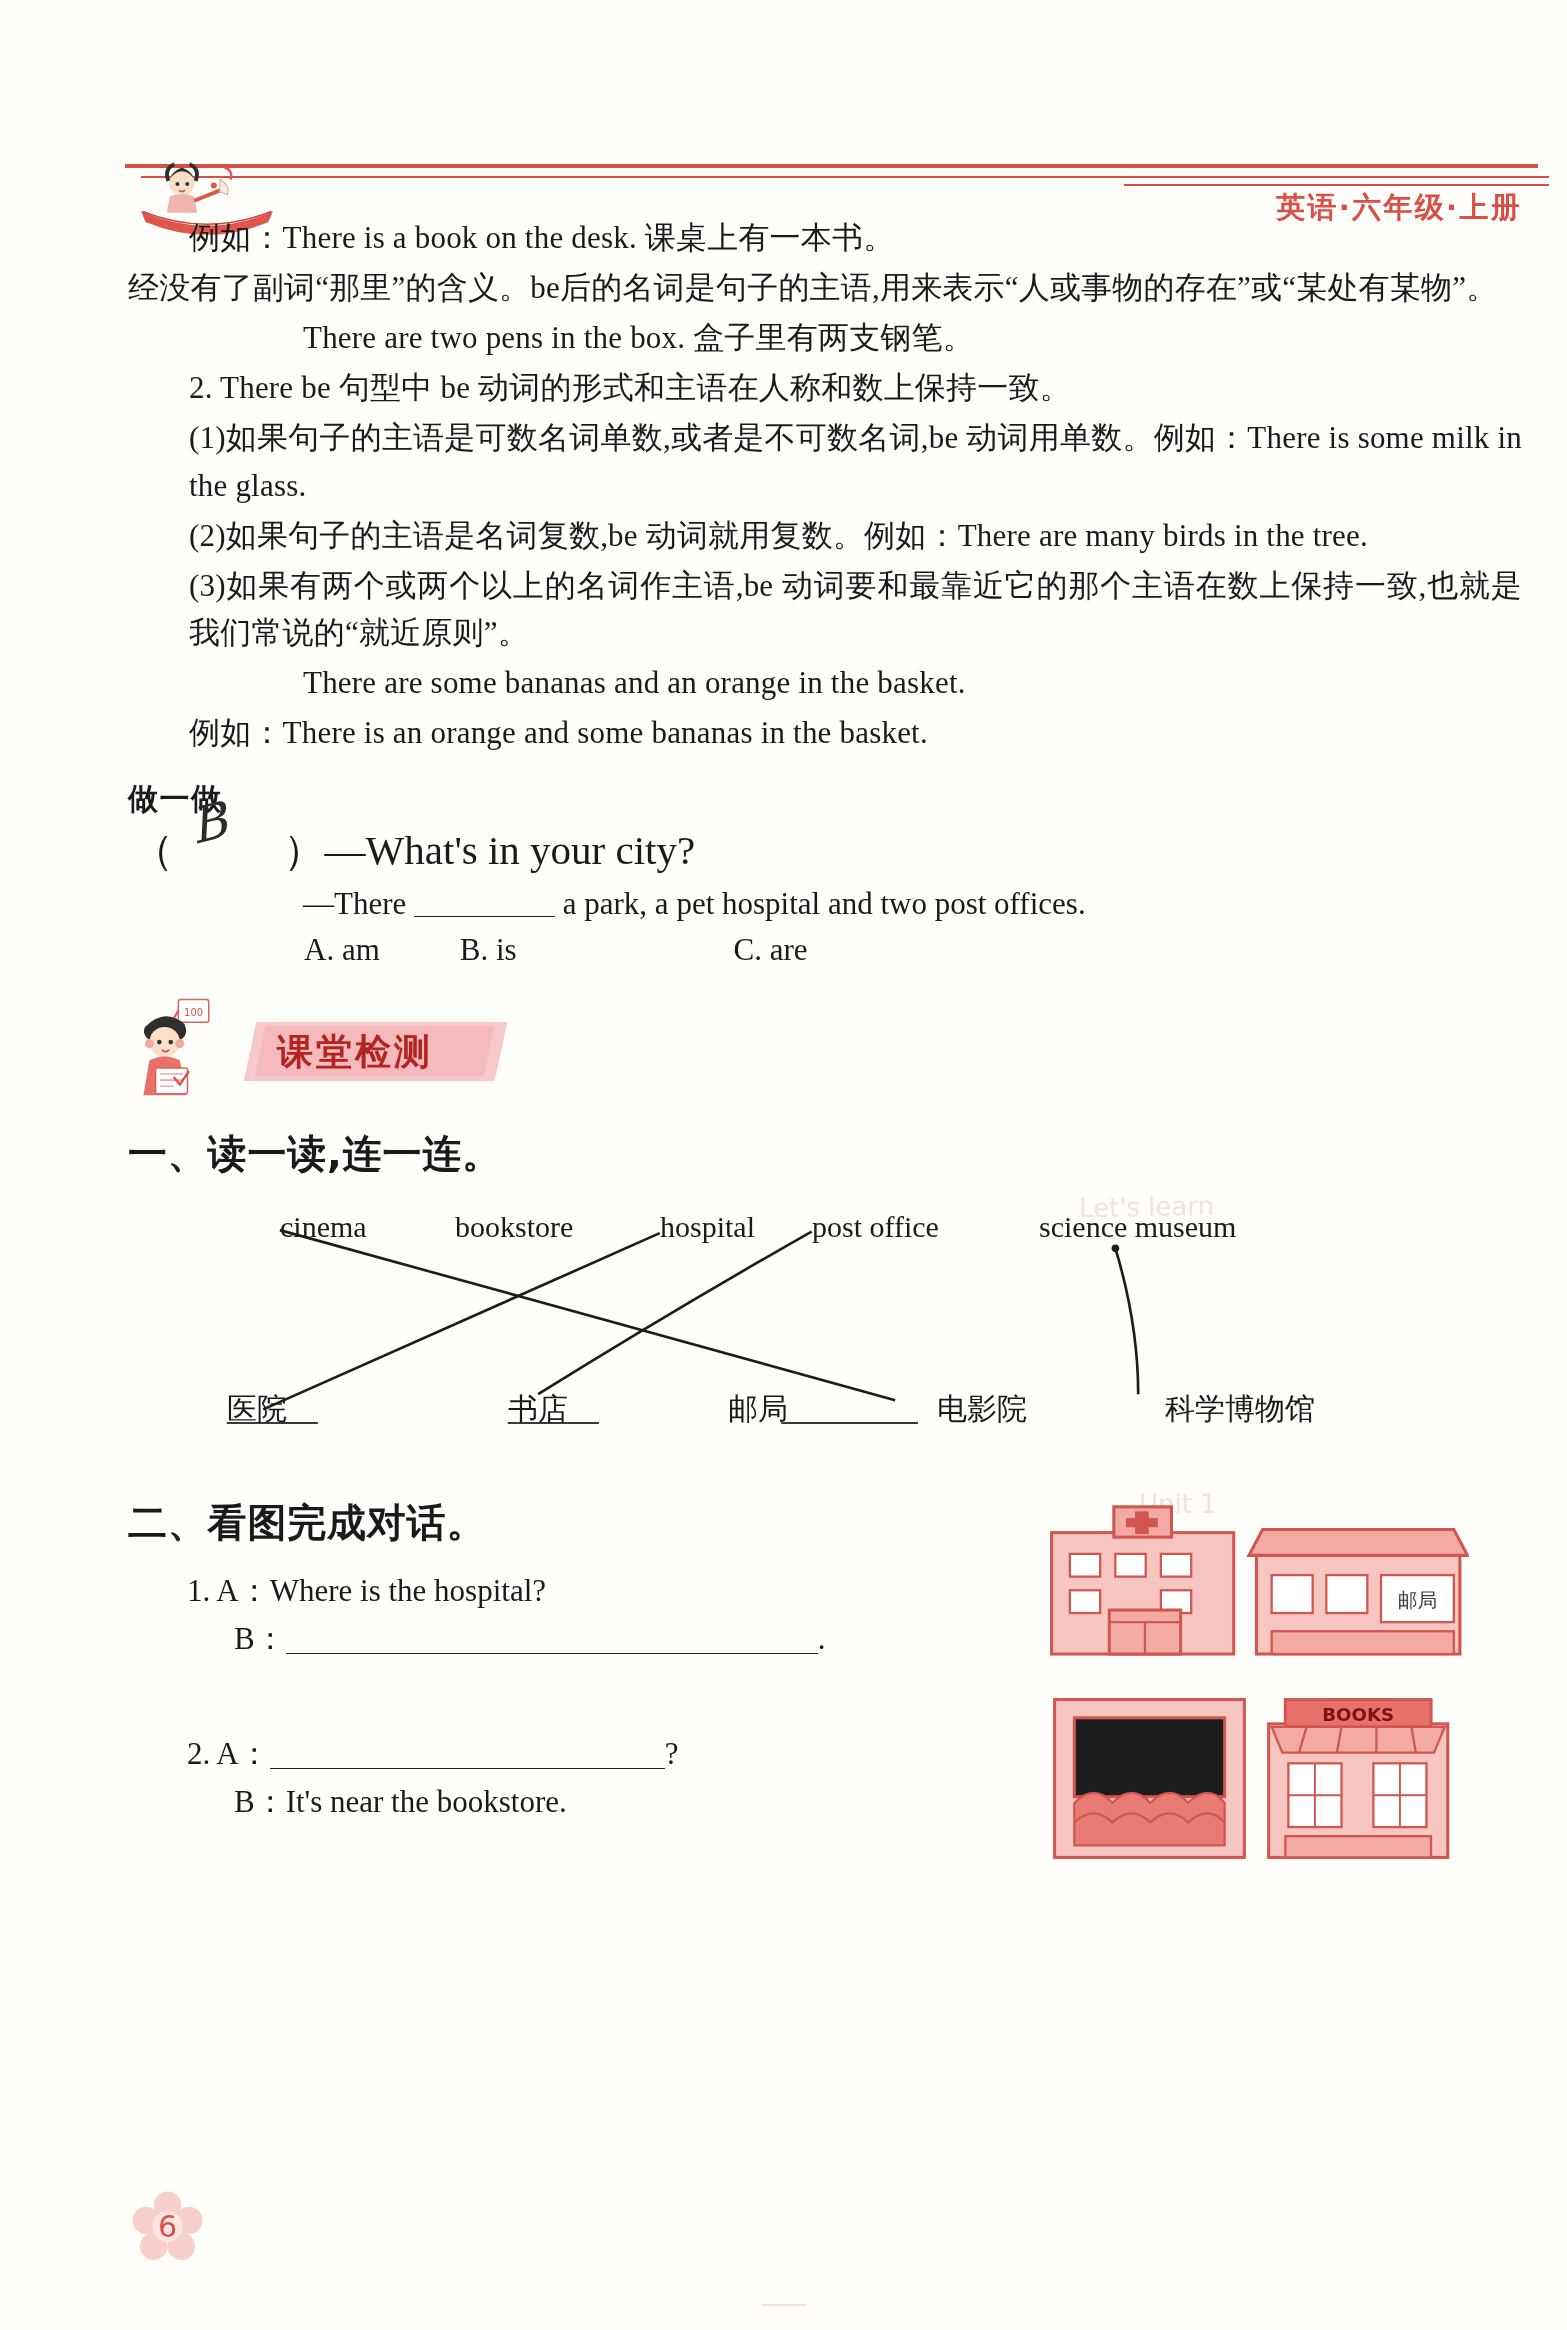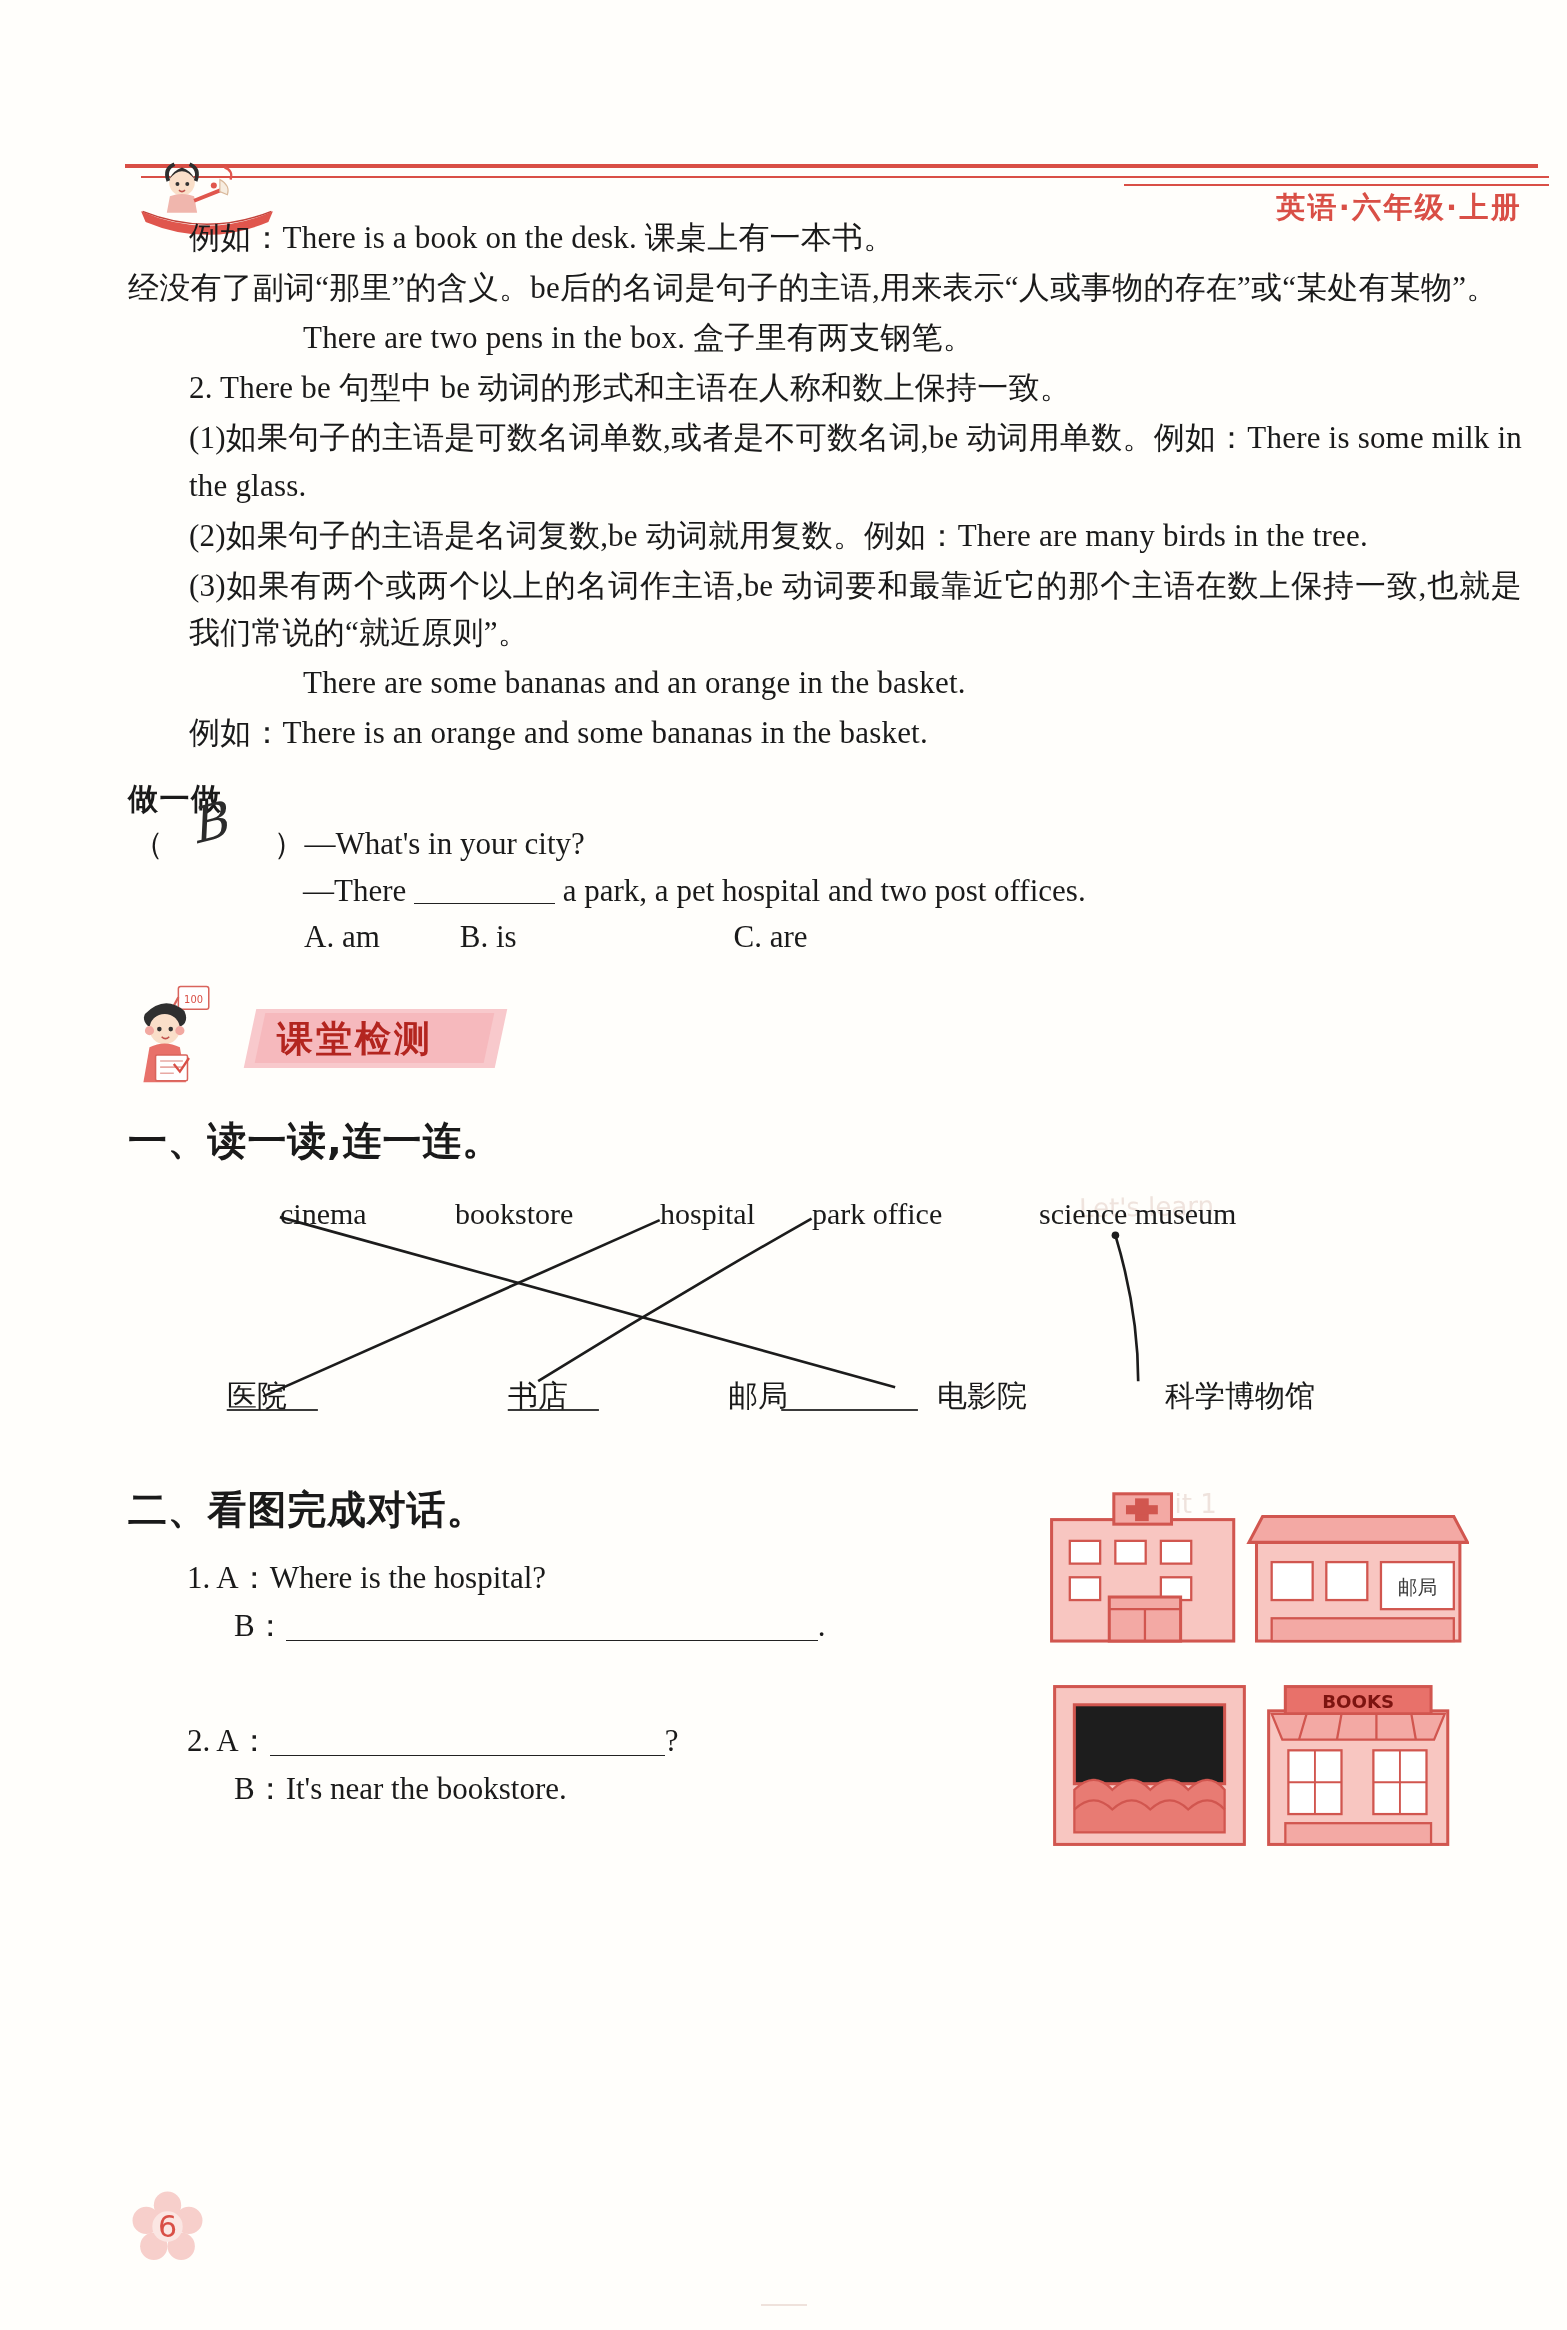--- a/index.html
+++ b/index.html
@@ -61,21 +61,21 @@
   
   .zuo {
     margin-top:23px;
     position:relative;
   }
   .zuo-label {
     font-family:"DejaVu Sans", sans-serif;
     font-size:30px; font-weight:bold;
     letter-spacing:1.5px;
   }
-  .zuo-line1 { font-size:31px; padding-left:4.6px; margin-top:3px; }
+  .zuo-line1 { font-size:41px; padding-left:4.6px; margin-top:3px; }
   .zuo-paren { display:inline-block; width:110px; }
   .handwrite {
     position:absolute;
     left:67px; top:15px;
     font-family:"DejaVu Serif", serif;
     font-size:49px;
     color:#2b2b2b;
     transform:rotate(-14deg) skewX(-6deg);
     font-style:italic;
   }
@@ -282,21 +282,21 @@
         <circle cx="1300" cy="70" r="5" fill="#1c1c1c"></circle>
 
         <path d="M130 300 h120" stroke="#3a3a3a" stroke-width="2.5"></path>
         <path d="M500 300 h120" stroke="#3a3a3a" stroke-width="2.5"></path>
         <path d="M860 300 h180" stroke="#3a3a3a" stroke-width="2.5"></path>
       </svg>
 
       <div class="en" style="left:152px;  top:15px;">cinema</div>
       <div class="en" style="left:327px;  top:15px;">bookstore</div>
       <div class="en" style="left:532px;  top:15px;">hospital</div>
-      <div class="en" style="left:684px;  top:15px;">park office</div>
+      <div class="en" style="left:684px;  top:15px;">post office</div>
       <div class="en" style="left:911px; top:15px;">science museum</div>
 
       <div class="zh" style="left:99px;  top:194px;">医院</div>
       <div class="zh" style="left:380px;  top:194px;">书店</div>
       <div class="zh" style="left:600px;  top:194px;">邮局</div>
       <div class="zh" style="left:809px; top:194px;">电影院</div>
       <div class="zh" style="left:1037px; top:194px;">科学博物馆</div>
     </div>
 
     <div class="part2">

